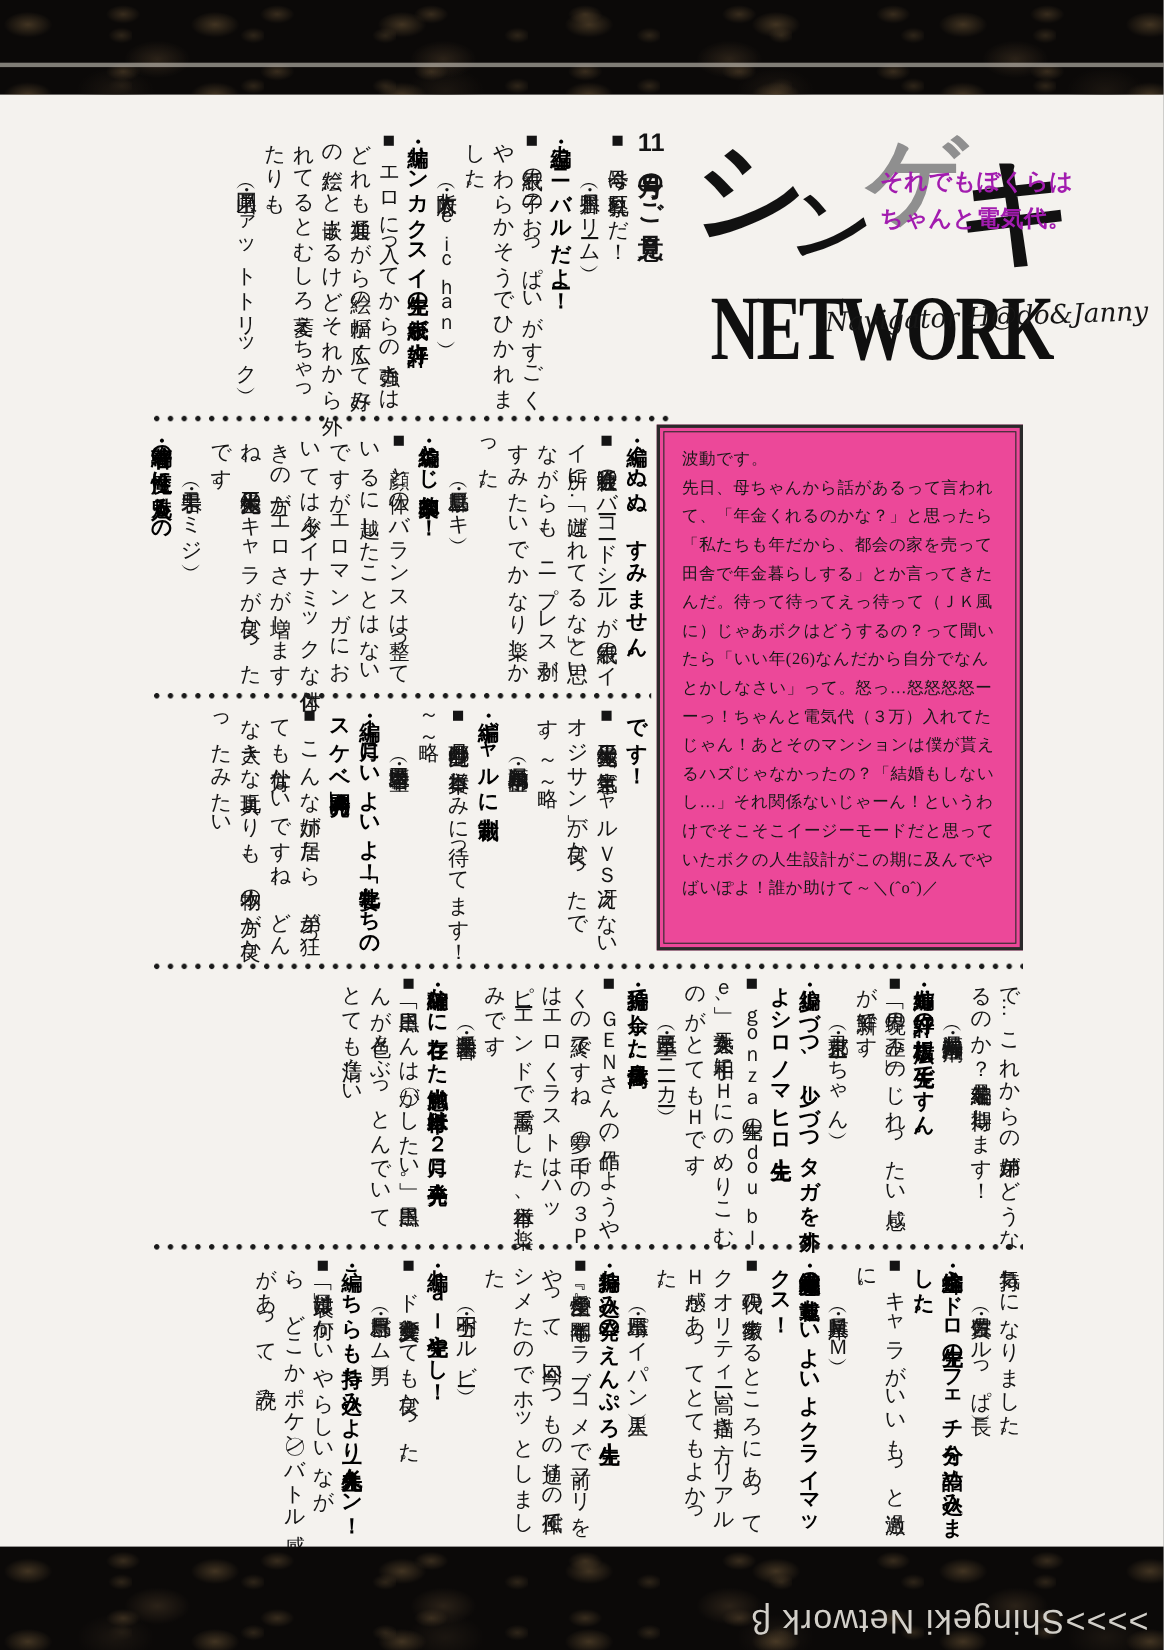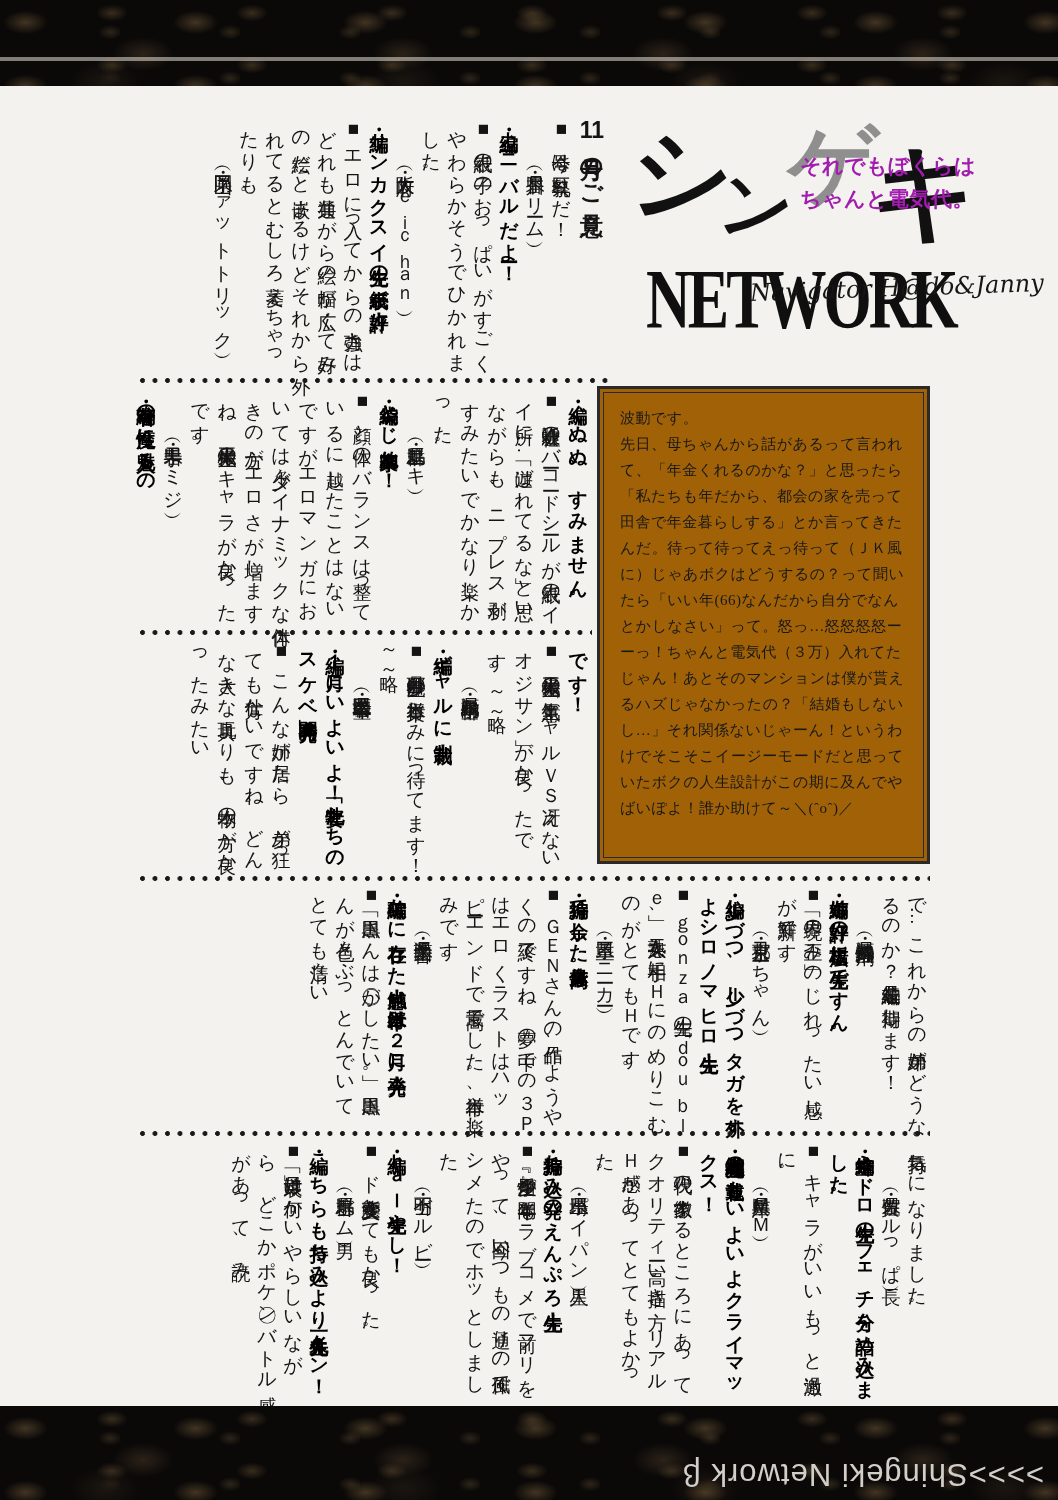--- a/index.html
+++ b/index.html
@@ -72,21 +72,21 @@
     background-image:radial-gradient(circle at 2.5px 2.5px, #191919 2.1px, rgba(0,0,0,0) 2.8px);
     background-size:12.5px 5px; background-repeat:repeat-x;
   }
   .sep1 { left:140px; top:378px; width:470px; }
   .sep2 { left:140px; top:630px; width:452px; }
   .sep3 { left:140px; top:876px; width:790px; }
   .sep4 { left:140px; top:1131px; width:790px; }
   
   .letter {
     position:absolute; left:597px; top:386px; width:333px; height:478px;
-    border:3px solid #2a2a2a; background:#a16207; box-sizing:border-box; padding:3px;
+    border:3px solid #2a2a2a; background:#ec4899; box-sizing:border-box; padding:3px;
   }
   .letter-inner {
     border:1px solid #2a2a2a; width:100%; height:100%; box-sizing:border-box;
     padding:12px 16px; overflow:hidden;
     font-family:"Liberation Serif",serif; font-size:15px; line-height:26px; letter-spacing:0.5px;
     color:#181818;
   }
   .letter-inner p { margin:0; }
 </style>
 </head>
@@ -164,21 +164,21 @@
       <p class="c"><span>■『愛多憎生』が半年間もラブコメで前フリをやって、今回いつもの通りの作風でシメたのでホッとしました</span><span class="attr">（不明・ゴルビー）</span></p>
       <p class="r"><span>編・ｈａｌ先生やし！</span></p>
       <p class="c"><span>■ド変態美少女とても良かった。</span><span class="attr">（群馬県・ゴム男）</span></p>
       <p class="r"><span>編・こちらも持ち込みより久丸一先生イン！</span></p>
       <p class="c"><span>■「母娘哀」は何かいやらしいながら、どこかポケ〇ンバトル感があって、読み</span></p>
     </div>
 
   <div class="letter">
     <div class="letter-inner">
       <p>波動です。</p>
-      <p>先日、母ちゃんから話があるって言われて、「年金くれるのかな？」と思ったら「私たちも年だから、都会の家を売って田舎で年金暮らしする」とか言ってきたんだ。待って待ってえっ待って（ＪＫ風に）じゃあボクはどうするの？って聞いたら「いい年(66)なんだから自分でなんとかしなさい」って。怒っ…怒怒怒怒ーーっ！ちゃんと電気代（３万）入れてたじゃん！あとそのマンションは僕が貰えるハズじゃなかったの？「結婚もしないし…」それ関係ないじゃーん！というわけでそこそこイージーモードだと思っていたボクの人生設計がこの期に及んでやばいぽよ！誰か助けて～＼(ˆoˆ)／</p>
+      <p>先日、母ちゃんから話があるって言われて、「年金くれるのかな？」と思ったら「私たちも年だから、都会の家を売って田舎で年金暮らしする」とか言ってきたんだ。待って待ってえっ待って（ＪＫ風に）じゃあボクはどうするの？って聞いたら「いい年(26)なんだから自分でなんとかしなさい」って。怒っ…怒怒怒怒ーーっ！ちゃんと電気代（３万）入れてたじゃん！あとそのマンションは僕が貰えるハズじゃなかったの？「結婚もしないし…」それ関係ないじゃーん！というわけでそこそこイージーモードだと思っていたボクの人生設計がこの期に及んでやばいぽよ！誰か助けて～＼(ˆoˆ)／</p>
     </div>
   </div>
 
   <div class="band bottom">
     <div class="watermark">&gt;&gt;&gt;&gt;Shingeki Network β</div>
   </div>
 
 </div>
 
 </body></html>

